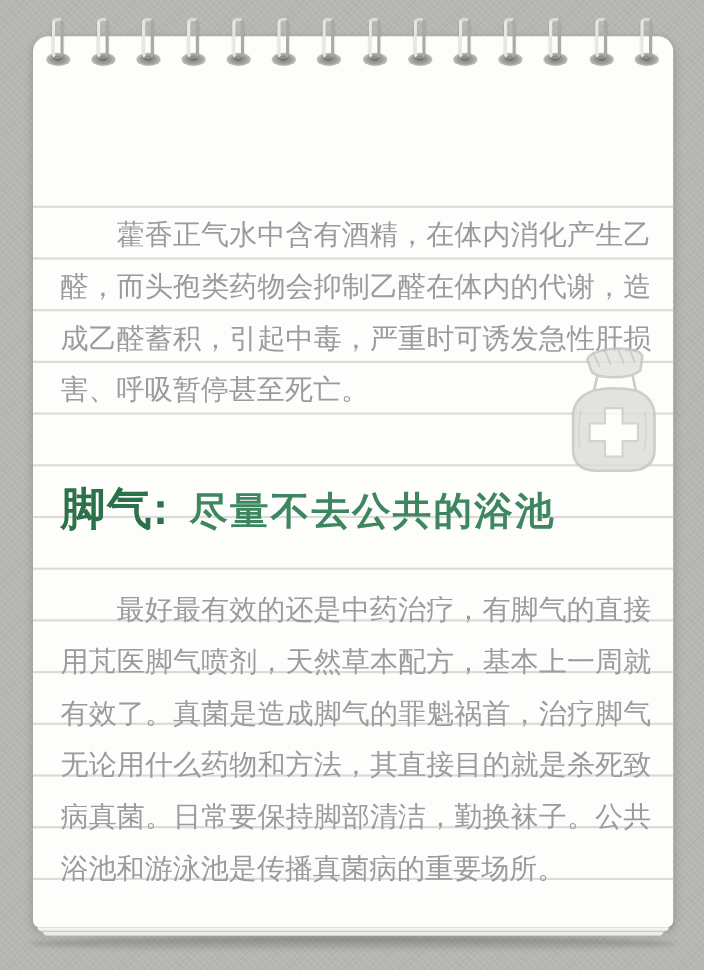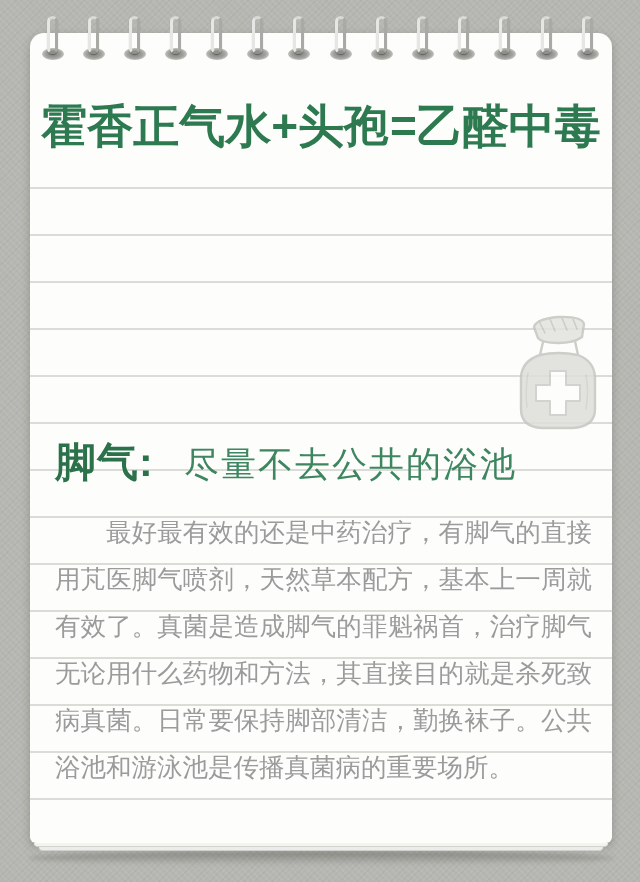--- a/index.html
+++ b/index.html
@@ -43,30 +43,30 @@
     position:absolute;left:0;top:64px;width:582px;height:58px;
     text-align:center;font-size:46px;line-height:58px;font-weight:900;
     color:#2d7950;letter-spacing:0px;white-space:nowrap;
   }
   .para{
     position:absolute;left:25px;width:537px;
     font-size:25.5px;line-height:47px;color:#9b9b9b;
     text-align:justify;text-indent:2em;letter-spacing:0;
   }
   .para1{top:158px;height:188px;}
-  .para2{top:476px;height:282px;}
+  .para2{top:499px;height:282px;}
   .section-heading{
     position:absolute;left:25px;top:400px;height:58px;width:537px;
     white-space:nowrap;line-height:58px;
   }
   .section-heading .term{
     font-size:41px;font-weight:700;color:#2b7149;letter-spacing:1px;
   }
   .section-heading .rest{
-    font-size:35px;font-weight:400;color:#3d8660;letter-spacing:2px;margin-left:26px;
+    font-size:35px;font-weight:700;color:#3d8660;letter-spacing:2px;margin-left:14px;
   }
   
   .bottle{position:absolute;left:482px;top:278px;width:92px;height:122px;opacity:.85;}
   
   .stack-edge-1{position:absolute;left:34px;top:843px;width:574px;height:3px;background:#f3f3f0;border-bottom:1px solid #d2d2ce;border-radius:0 0 4px 4px;}
   .stack-edge-2{position:absolute;left:39px;top:847px;width:564px;height:3px;background:#ececе9;background:#ececе9;background:#ececEA;border-bottom:1px solid #cfcfcb;border-radius:0 0 4px 4px;}
   .pad-shadow{
     position:absolute;left:28px;top:851px;width:586px;height:14px;
     background:linear-gradient(to bottom, rgba(62,62,56,.42), rgba(62,62,56,0));
     filter:blur(2px);border-radius:50%;
@@ -87,22 +87,22 @@
   <i class="rule" style="top:389px"></i>
   <i class="rule" style="top:436px"></i>
   <i class="rule" style="top:483px"></i>
   <i class="rule" style="top:530px"></i>
   <i class="rule" style="top:577px"></i>
   <i class="rule" style="top:624px"></i>
   <i class="rule" style="top:671px"></i>
   <i class="rule" style="top:718px"></i>
   <i class="rule" style="top:765px"></i>
 
-  <div class="headline">霍香正气水+头孢=乙醛中毒</div>
 
+  <div class="para para1">藿香正气水中含有酒精，在体内消化产生乙醛，而头孢类药物会抑制乙醛在体内的代谢，造成乙醛蓄积，引起中毒，严重时可诱发急性肝损害、呼吸暂停甚至死亡。</div>
 
   <div class="bottle">
     <svg width="92" height="122" viewBox="0 0 92 122" xmlns="http://www.w3.org/2000/svg">
       <g fill="none" stroke="#c5c5c1" stroke-width="2.4" stroke-linecap="round" stroke-linejoin="round">
 
         <path d="M22,16 Q24,8 46,6 Q70,5 72,13 L70,26 Q62,32 46,32 Q30,32 26,27 Z" fill="#e3e3df"></path>
         <path d="M27,10 L33,22 M38,8 L43,20 M50,7 L55,19 M61,8 L65,18" stroke-width="1.6"></path>
 
         <path d="M31,31 L28,44 M63,30 L66,44"></path>
 

